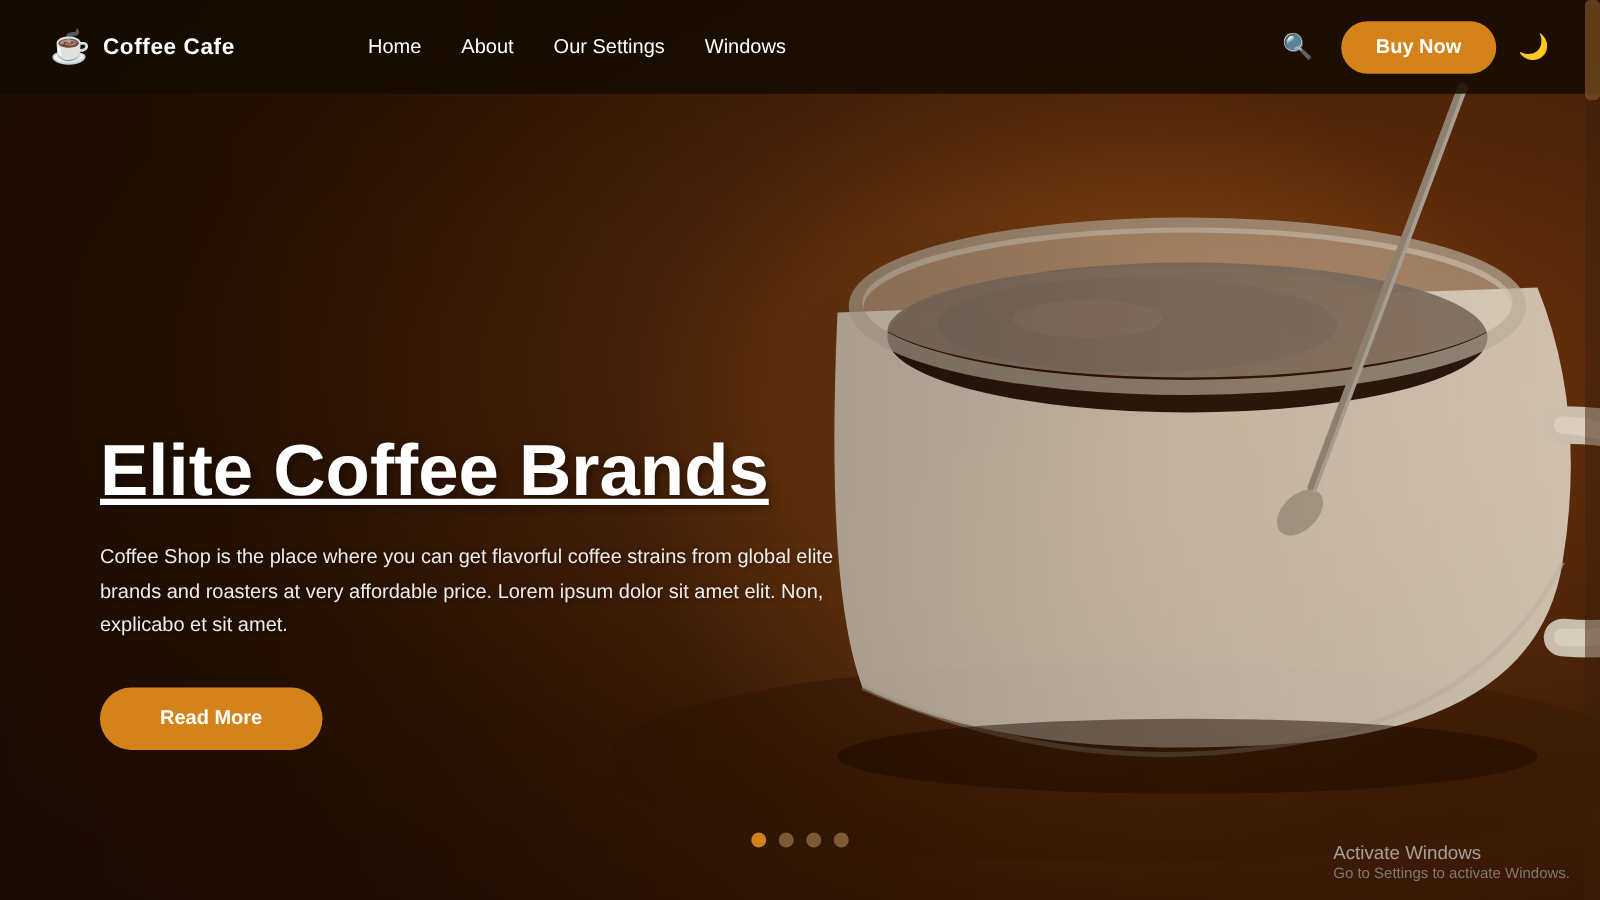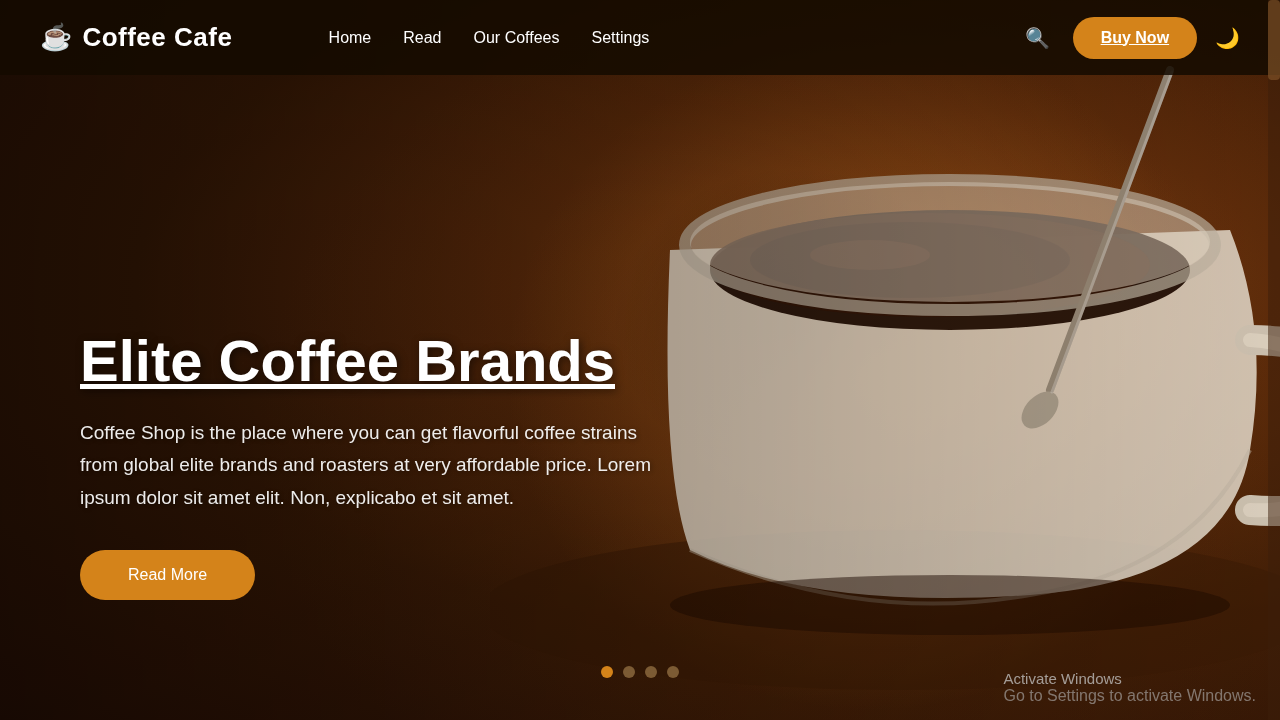--- a/index.html
+++ b/index.html
@@ -62,21 +62,21 @@
       text-decoration: none;
     }
 
     .nav-logo-icon {
       color: #d4831a;
       font-size: 26px;
     }
 
     .nav-logo-text {
       color: #ffffff;
-      font-size: 26px;
+      font-size: 18px;
       font-weight: 700;
       letter-spacing: 0.5px;
     }
 
     .nav-links {
       display: flex;
       align-items: flex-start;
       gap: 32px;
       margin-left: auto;
       margin-right: auto;
@@ -112,21 +112,20 @@
       background: #d4831a;
       color: #ffffff;
       border: none;
       border-radius: 30px;
       padding: 12px 28px;
       font-size: 16px;
       font-weight: 600;
       cursor: pointer;
       white-space: nowrap;
       transition: background 0.2s;
-      text-decoration: underline;
     }
 
     .nav-moon-icon {
       color: #ffffff;
       font-size: 20px;
       cursor: pointer;
       background: none;
       border: none;
     }
 
@@ -144,35 +143,35 @@
       font-size: 58px;
       font-weight: 800;
       line-height: 1.1;
       margin-bottom: 24px;
       text-shadow: 2px 2px 8px rgba(0,0,0,0.5);
       text-decoration: underline;
     }
 
     .hero-description {
       color: rgba(255,255,255,0.92);
-      font-size: 19px;
+      font-size: 16px;
       line-height: 1.7;
       margin-bottom: 36px;
       max-width: 600px;
       text-shadow: 1px 1px 4px rgba(0,0,0,0.4);
     }
 
     .hero-read-more-btn {
       background: #d4831a;
       color: #ffffff;
       border: none;
       border-radius: 30px;
       padding: 16px 48px;
       font-size: 16px;
-      font-weight: 400;
+      font-weight: 700;
       cursor: pointer;
       transition: background 0.2s;
     }
 
     
     .carousel-dots {
       position: absolute;
       bottom: 42px;
       left: 50%;
       transform: translateX(-50%);
@@ -207,21 +206,21 @@
     }
 
     .windows-watermark-title {
       color: rgba(200,200,200,0.75);
       font-size: 15px;
       font-weight: 400;
     }
 
     .windows-watermark-subtitle {
       color: rgba(180,180,180,0.6);
-      font-size: 16px;
+      font-size: 12px;
     }
 
     
     .scrollbar {
       position: absolute;
       right: 0;
       top: 0;
       width: 12px;
       height: 720px;
       background: rgba(60,30,10,0.5);
@@ -277,23 +276,23 @@
 
   <nav class="navbar">
 
     <a class="nav-logo" href="#">
       <span class="nav-logo-icon">☕</span>
       <span class="nav-logo-text">Coffee Cafe</span>
     </a>
 
     <div class="nav-links">
       <a class="nav-link" href="#">Home</a>
-      <a class="nav-link" href="#">Read</a>
-      <a class="nav-link" href="#">Our Coffees</a>
-      <a class="nav-link" href="#">Settings</a>
+      <a class="nav-link" href="#">About</a>
+      <a class="nav-link" href="#">Our Settings</a>
+      <a class="nav-link" href="#">Windows</a>
     </div>
 
     <div class="nav-actions">
       <button class="nav-search-icon">🔍</button>
       <button class="nav-buy-btn">Buy Now</button>
       <button class="nav-moon-icon">🌙</button>
     </div>
 
   </nav>
 

